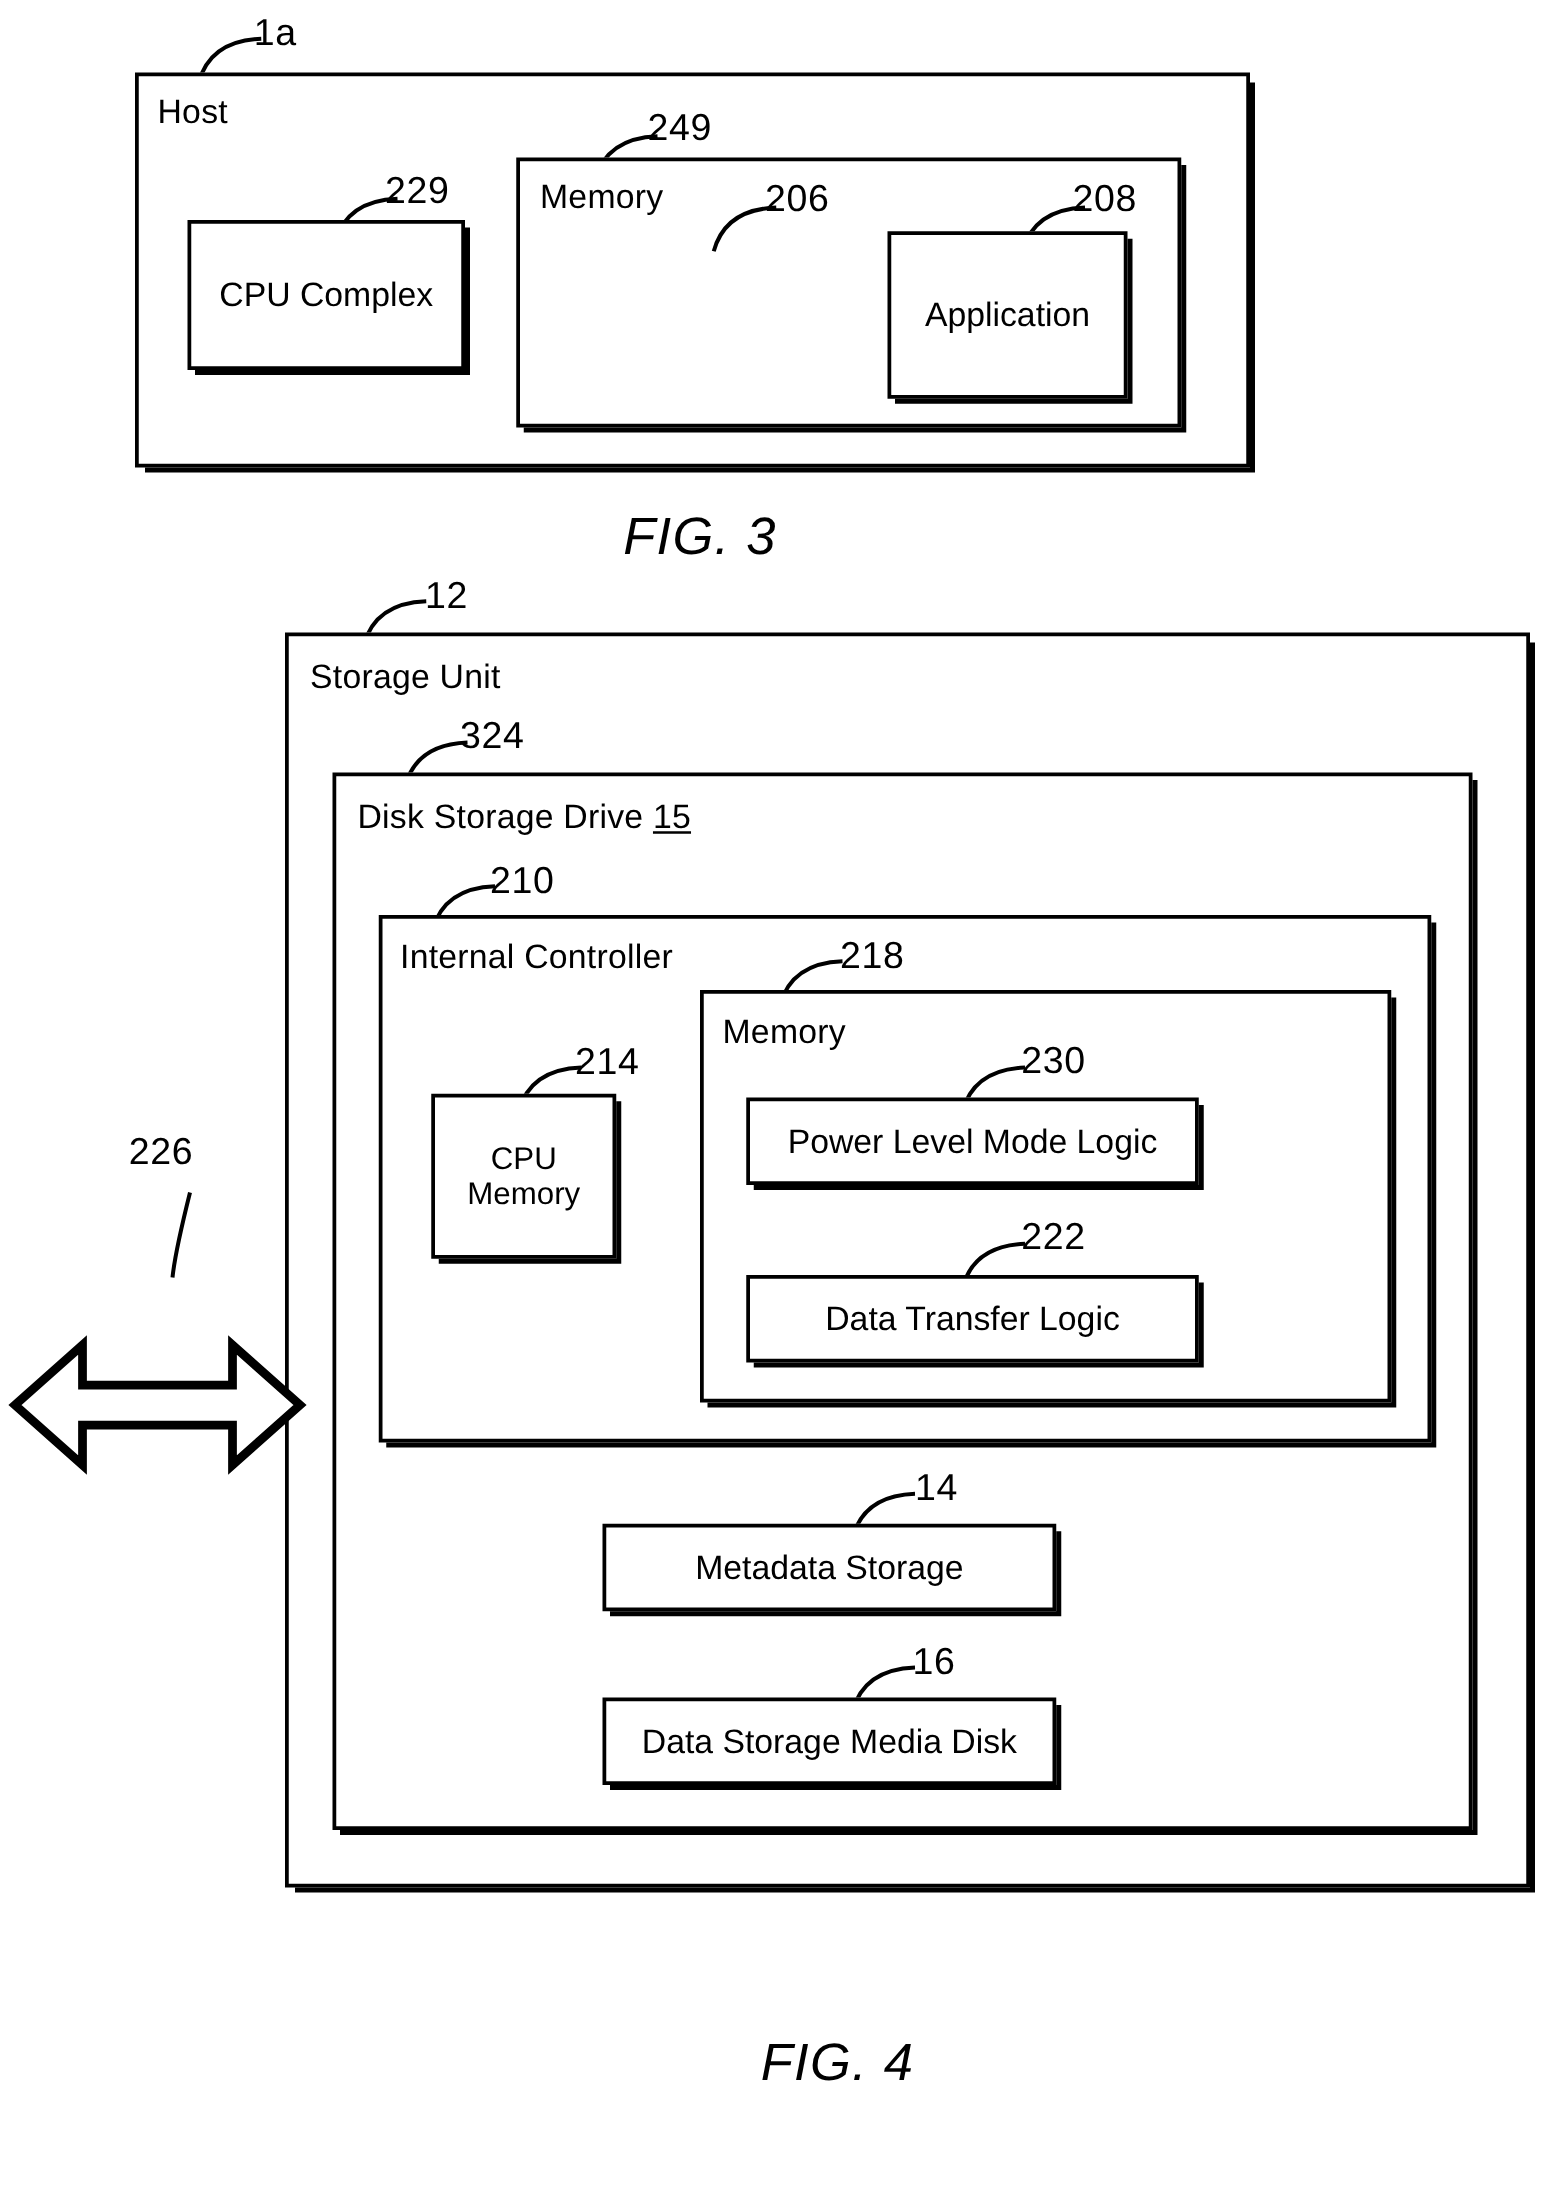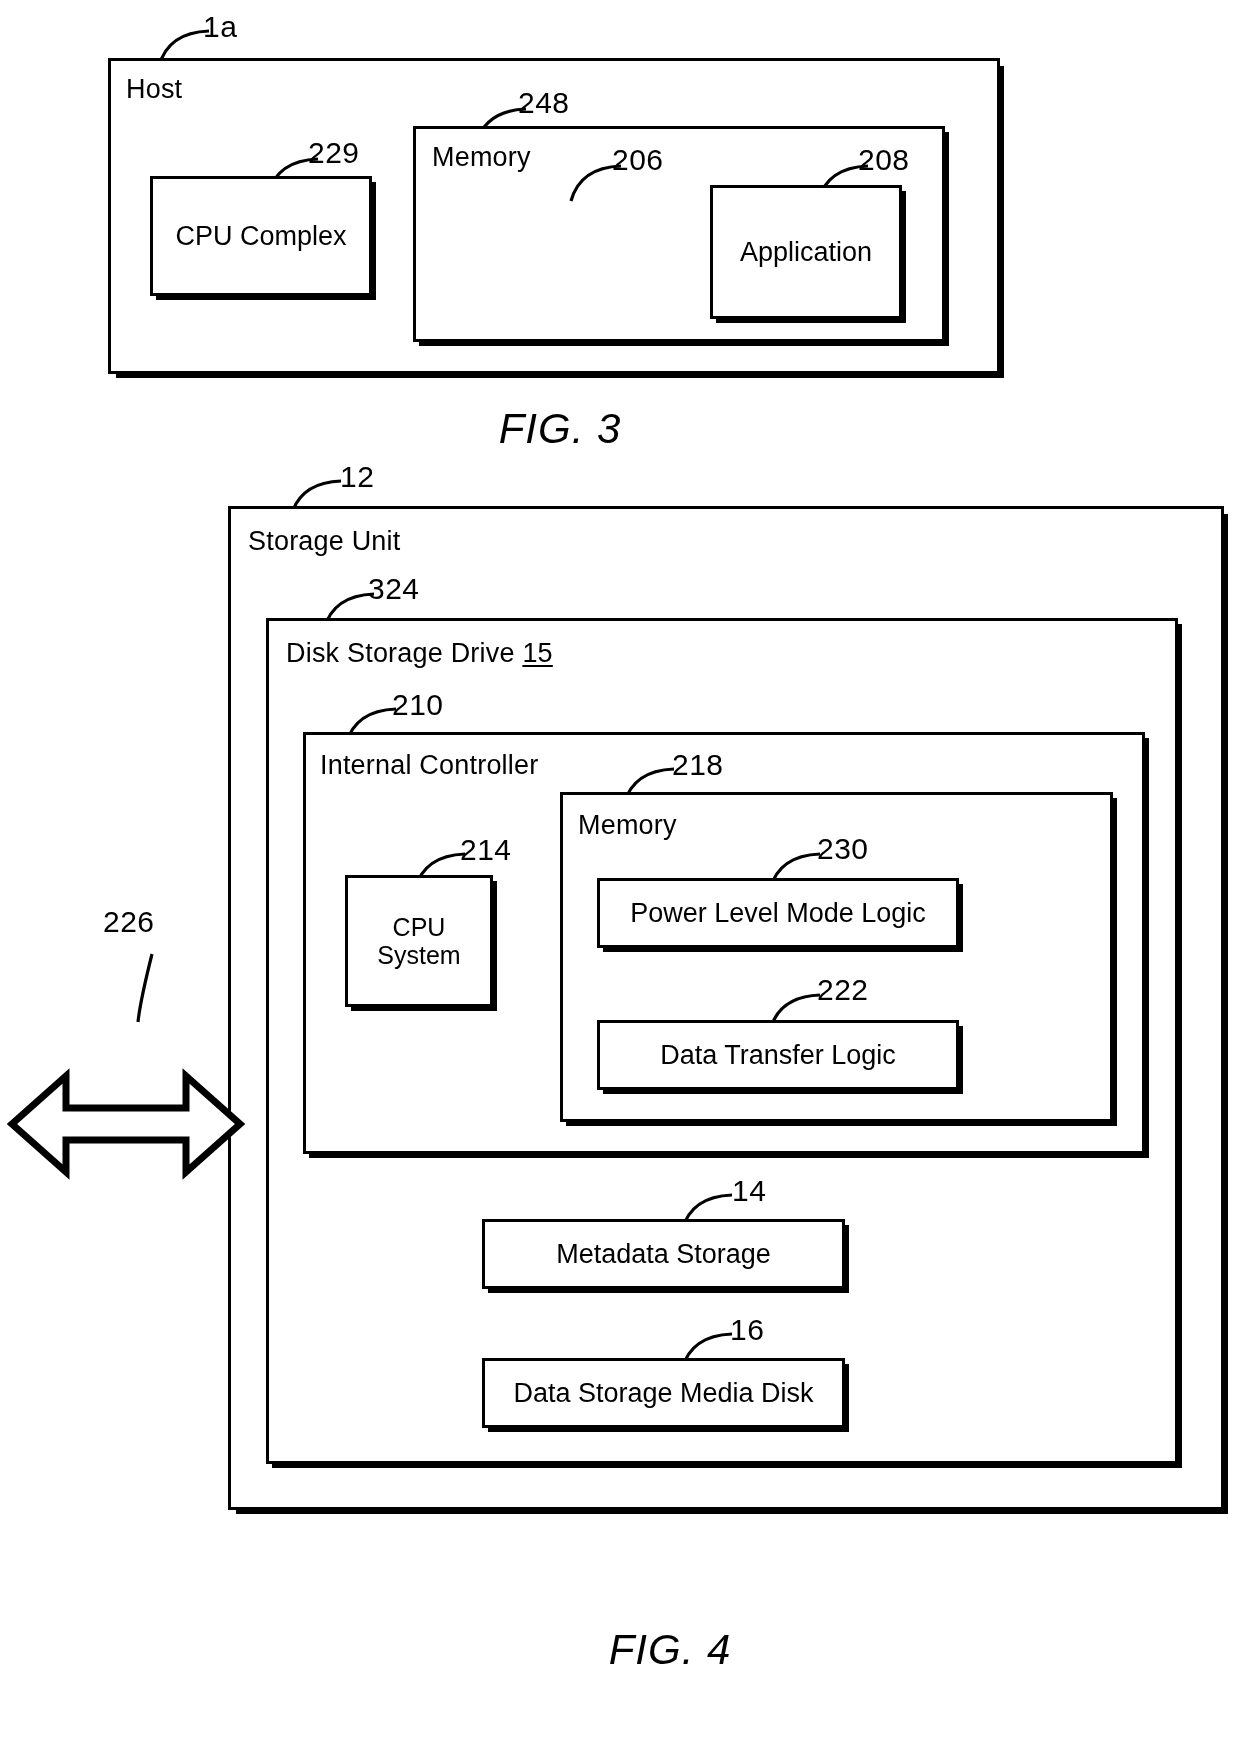--- a/index.html
+++ b/index.html
@@ -114,21 +114,21 @@
   </svg>
   <div class="ref" style="left:308px; top:138px;">229</div>
 
   <div class="pbox" style="left:150px; top:176px; width:222px; height:120px;">
     <div class="leaf-text">CPU Complex</div>
   </div>
 
   <svg class="leader" style="left:470px; top:100px; width:70px; height:50px;" viewBox="0 0 70 50">
     <path d="M 6 44 C 12 22, 28 10, 56 9" fill="none" stroke="#000" stroke-width="3.2"></path>
   </svg>
-  <div class="ref" style="left:518px; top:88px;">248</div>
+  <div class="ref" style="left:518px; top:88px;">249</div>
 
   <div class="pbox" style="left:413px; top:126px; width:532px; height:216px;"></div>
   <div class="box-label" style="left:432px; top:144px;">Memory</div>
 
   <svg class="leader" style="left:565px; top:157px; width:70px; height:50px;" viewBox="0 0 70 50">
     <path d="M 6 44 C 12 22, 28 10, 56 9" fill="none" stroke="#000" stroke-width="3.2"></path>
   </svg>
   <div class="ref" style="left:612px; top:145px;">206</div>
 
 
@@ -167,21 +167,21 @@
   <div class="pbox" style="left:303px; top:732px; width:842px; height:422px;"></div>
   <div class="box-label" style="left:320px; top:752px;">Internal Controller</div>
 
   <svg class="leader" style="left:409px; top:845px; width:70px; height:50px;" viewBox="0 0 70 50">
     <path d="M 6 44 C 12 22, 28 10, 56 9" fill="none" stroke="#000" stroke-width="3.2"></path>
   </svg>
   <div class="ref" style="left:460px; top:835px;">214</div>
 
   <div class="pbox" style="left:345px; top:875px; width:148px; height:132px;">
     <div class="leaf-text small">CPU
-System</div>
+Memory</div>
   </div>
 
   <svg class="leader" style="left:618px; top:760px; width:70px; height:50px;" viewBox="0 0 70 50">
     <path d="M 6 44 C 12 22, 28 10, 56 9" fill="none" stroke="#000" stroke-width="3.2"></path>
   </svg>
   <div class="ref" style="left:672px; top:750px;">218</div>
 
   <div class="pbox" style="left:560px; top:792px; width:553px; height:330px;"></div>
   <div class="box-label" style="left:578px; top:812px;">Memory</div>
 

